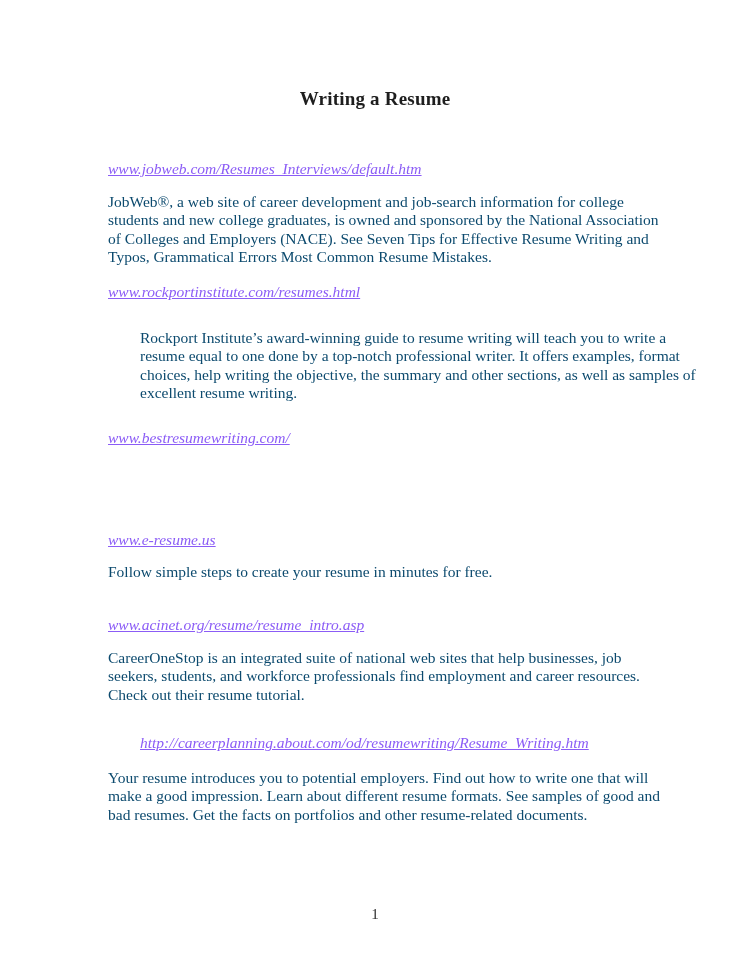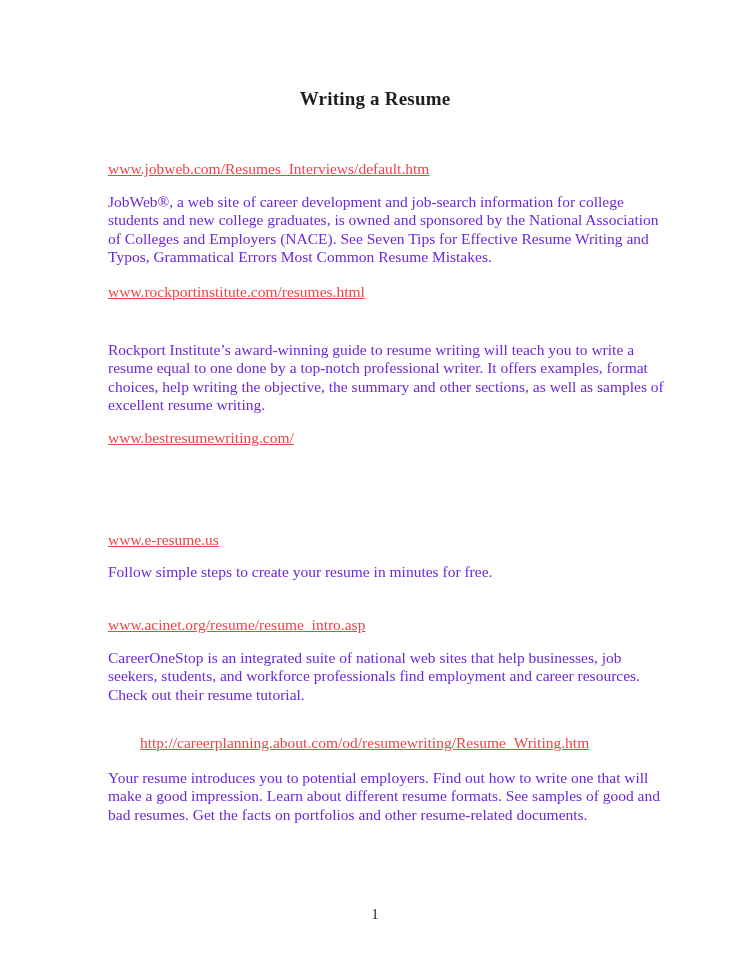--- a/index.html
+++ b/index.html
@@ -25,49 +25,50 @@
     font-size: 19px;
     font-weight: bold;
     color: #1e1e1e;
     margin: 0;
     letter-spacing: 0.2px;
   }
   .url {
     position: absolute;
     left: 108px;
     font-size: 15.5px;
-    color: #ef4444;
+    color: #8b5cf6;
     text-decoration: underline;
     cursor: pointer;
     white-space: pre;
+    font-style: italic;
   }
   .para {
     position: absolute;
     left: 108px;
     width: 560px;
     margin: 0;
     font-size: 15.5px;
     line-height: 18.4px;
     white-space: pre;
-    color: #6d28d9;
+    color: #0c4a6e;
   }
   .page-number {
     position: absolute;
     top: 906px;
     left: 0;
     width: 750px;
     text-align: center;
     font-size: 15px;
     color: #2f2f2f;
   }
   
   .url-1  { top: 160px; }
   .para-1 { top: 193px; }
   .url-2  { top: 283px; }
-  .para-2 { top: 341px; }
+  .para-2 { top: 329px; margin-left: 32px; }
   .url-3  { top: 429px; text-align: center; }
   .para-3 { top: 463px; }
   .url-4  { top: 531px; }
   .para-4 { top: 563px; }
   .url-5  { top: 616px; }
   .para-5 { top: 649px; }
   .url-6  { top: 734px; margin-left: 32px; }
   .para-6 { top: 769px; }
 </style>
 </head>

